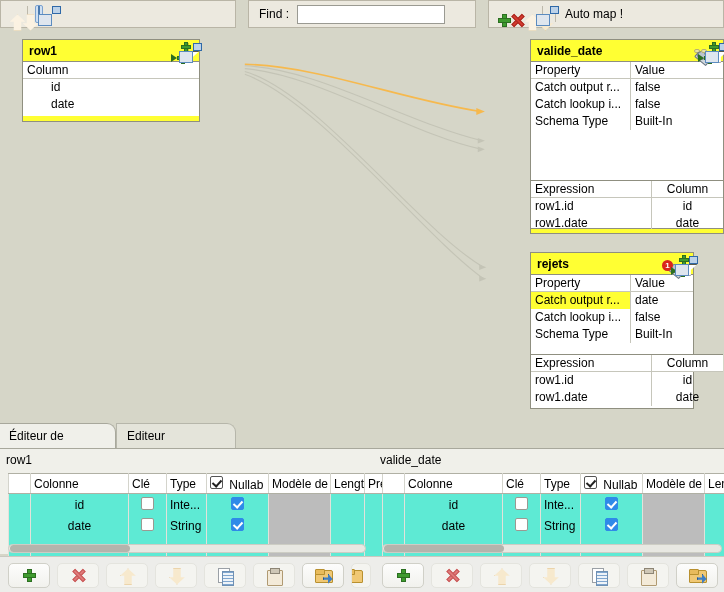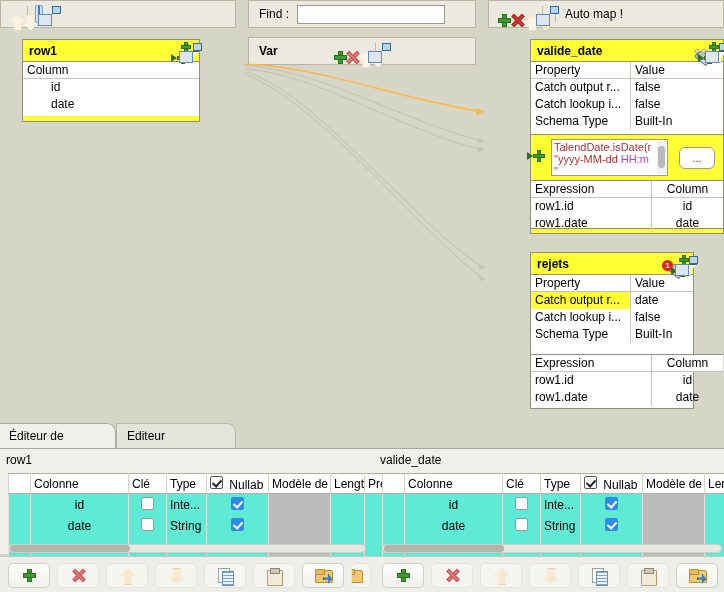--- a/index.html
+++ b/index.html
@@ -226,29 +226,20 @@
     <span class="ico" style="margin-left:2px;"><span class="win"></span></span>
     <span class="sep"></span>
     <span style="margin-left:4px;font-size:12px;">Auto map !</span>
   </div>
 
   <div class="panel-bar abs" style="left:248px;top:0;width:228px;height:28px;justify-content:flex-start;">
     <span style="margin-left:10px;font-size:12px;">Find :</span>
     <input class="findbox" type="text" style="margin-left: 8px; width: 148px; height: 19px; font-size: 12px; padding: 0px 3px;" placeholder="">
   </div>
 
-  <div class="panel-bar abs" style="left:248px;top:37px;width:228px;height:28px;">
-    <span style="margin-left:10px;font-size:12px;font-weight:bold;">Var</span>
-    <span class="ico" style="margin-left:56px;"><span class="plus"></span></span>
-    <span class="ico" style="margin-left:12px;"><span class="xmark"></span></span>
-    <span class="ico" style="margin-left:12px;"><span class="arr up pale"><i></i></span></span>
-    <span class="ico" style="margin-left:12px;"><span class="arr down pale"><i></i></span></span>
-    <span class="sep"></span>
-    <span class="ico" style="margin-left:1px;"><span class="win"></span></span>
-  </div>
 
   <svg class="links" viewBox="0 0 724 592">
     <g fill="none" stroke="#c4c4b6" stroke-width="1.6">
       <path d="M198,92 C300,96 420,170 530,197"></path>
       <path d="M198,96 C300,104 430,188 530,209"></path>
       <path d="M198,100 C300,130 440,320 532,374"></path>
       <path d="M198,104 C300,140 448,330 532,390"></path>
     </g>
     <g fill="#c4c4b6">
       <polygon points="524,193 534,197 524,201"></polygon>
@@ -300,38 +291,20 @@
     </div>
     <div class="row">
       <span style="width:95px;">Catch lookup i...</span>
       <span class="colsplit" style="flex:1;">false</span>
     </div>
     <div class="row">
       <span style="width:95px;">Schema Type</span>
       <span class="colsplit" style="flex:1;">Built-In</span>
     </div>
 
-    <div class="yellowband" style="position:absolute;left:0;top:94px;width:192px;height:46px;border-top:1px solid #8f8f80;">
-      <span class="ico" style="position:absolute;left:2px;top:14px;">
-        <span class="plusarrow"><span class="pa"></span><span class="tip"></span></span>
-      </span>
-      <div class="exprbox" style="left:20px;top:4px;width:117px;height:37px;">
-        <div class="l1">TalendDate.isDate(r</div>
-        <div class="l2">
-          <span style="color:#b03030;">"yyyy-MM-dd </span><span style="color:#c040c0;">HH:m</span>
-        </div>
-        <div class="l1" style="overflow:hidden;height:7px;">"</div>
-        <div class="vbar">
-            <i></i>
-          </div>
-      </div>
-      <div class="dotbtn" style="left:148px;top:12px;width:36px;height:22px;">
-        <span>...</span>
-      </div>
-    </div>
 
     <div class="secthead" style="position:absolute;left:0;top:140px;width:192px;">
       <span style="width:116px;">Expression</span>
       <span class="colsplit" style="flex:1;text-align:center;padding-left:0;">Column</span>
     </div>
     <div class="row" style="position:absolute;left:0;top:158px;width:192px;">
       <span style="width:116px;">row1.id</span>
       <span class="colsplit" style="flex:1;text-align:center;padding-left:0;">id</span>
     </div>
     <div class="row" style="position:absolute;left:0;top:175px;width:192px;">

